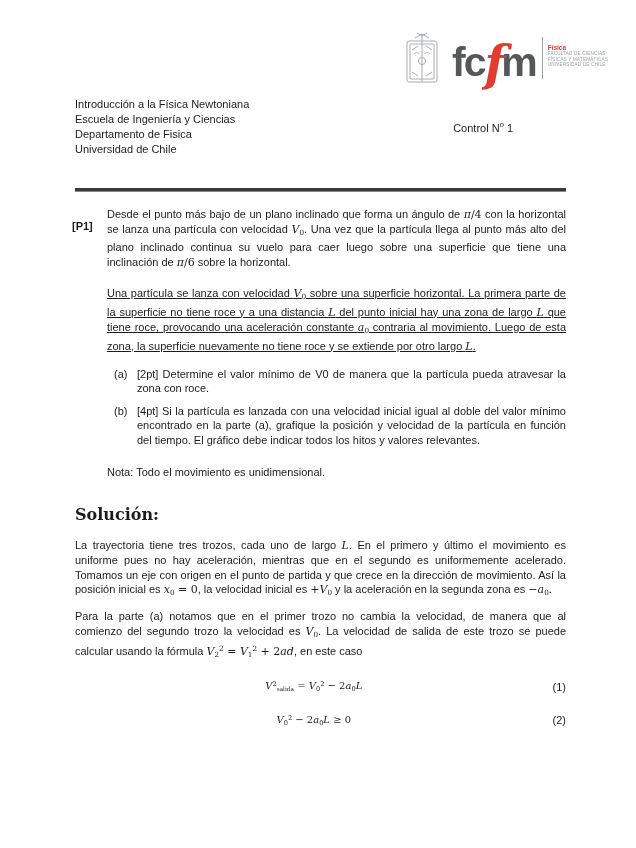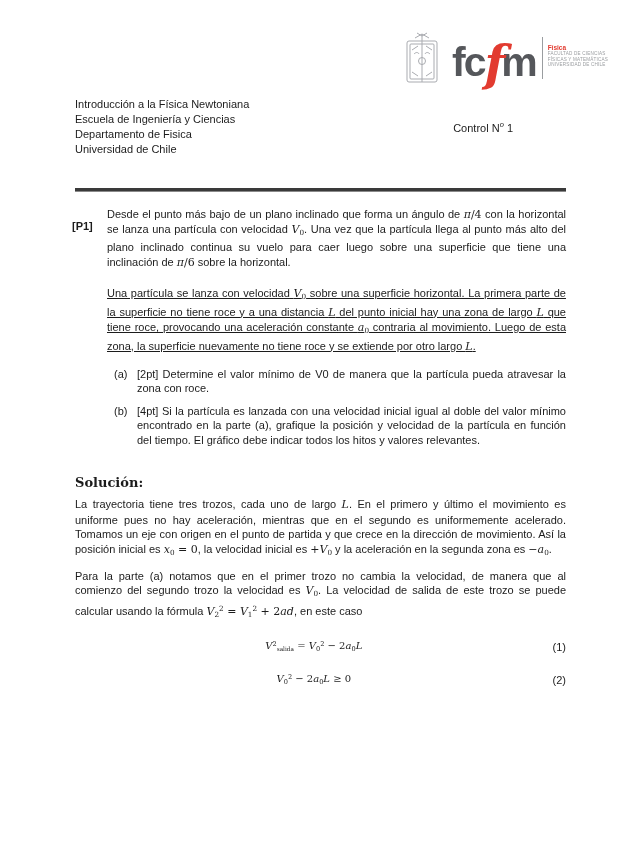--- a/index.html
+++ b/index.html
@@ -41,22 +41,22 @@
   .plabel{position:absolute;left:-3px;top:12px;font-weight:bold;}
   .ind{margin-left:32px;}
   .p2{margin-top:16px;text-decoration:underline;}
   .item{position:relative;margin-left:62px;text-align:justify;}
   .item .marker{position:absolute;left:-23px;top:0;}
   .item-a{margin-top:13px;}
   .item-b{margin-top:8px;}
   .nota{margin-top:18px;text-align:left;}
 
   
-  .sol-head{margin-top:29px;font-family:"DejaVu Serif",serif;font-weight:bold;font-size:13px;}
-  .sol{margin-top:7px;}
+  .sol-head{margin-top:29px;font-family:"DejaVu Serif",serif;font-weight:bold;font-size:16px;}
+  .sol{margin-top:15px;}
   .sol + .sol{margin-top:9px;}
   .equation{display:flex;align-items:center;margin:15px 0 13px 0;}
   .eq-body{flex:1;text-align:center;font-size:10px;}
   .eq-num{font-size:11px;}
   .eq2{margin:14px 0 0 0;}
 
   
   .sg-n{}
   .sg-m{font-family:"DejaVu Serif",serif;font-style:italic;}
   .sg-r{font-family:"DejaVu Serif",serif;}
@@ -115,20 +115,21 @@
       </div>
       <div class="para ind p2"><span class="sg-n">Una partícula se lanza con velocidad </span><span class="sg-m">V</span><span class="sg-sub">0</span><span class="sg-n"> sobre una superficie horizontal. La primera parte de la superficie no tiene roce y a una distancia </span><span class="sg-m">L</span><span class="sg-n"> del punto inicial hay una zona de largo </span><span class="sg-m">L</span><span class="sg-n"> que tiene roce, provocando una aceleración constante </span><span class="sg-m">a</span><span class="sg-sub">0</span><span class="sg-n"> contraria al movimiento. Luego de esta zona, la superficie nuevamente no tiene roce y se extiende por otro largo </span><span class="sg-m">L</span><span class="sg-n">.</span></div>
 
       <div class="item item-a">
         <span class="marker">(a)</span><span><span class="sg-n">[2pt] Determine el valor mínimo de V0 de manera que la partícula pueda atravesar la zona con roce.</span></span>
       </div>
       <div class="item item-b">
         <span class="marker">(b)</span><span><span class="sg-n">[4pt] Si la partícula es lanzada con una velocidad inicial igual al doble del valor mínimo encontrado en la parte (a), grafique la posición y velocidad de la partícula en función del tiempo. El gráfico debe indicar todos los hitos y valores relevantes.</span></span>
       </div>
 
+      <div class="nota ind">Nota: Todo el movimiento es unidimensional.</div>
     </section>
 
     <section>
       <div class="sol-head">Solución:</div>
       <div class="para sol"><span class="sg-n">La trayectoria tiene tres trozos, cada uno de largo </span><span class="sg-m">L</span><span class="sg-n">. En el primero y último el movimiento es uniforme pues no hay aceleración, mientras que en el segundo es uniformemente acelerado. Tomamos un eje con origen en el punto de partida y que crece en la dirección de movimiento. Así la posición inicial es </span><span class="sg-m">x</span><span class="sg-sub">0</span><span class="sg-r"> = 0</span><span class="sg-n">, la velocidad inicial es </span><span class="sg-r">+</span><span class="sg-m">V</span><span class="sg-sub">0</span><span class="sg-n"> y la aceleración en la segunda zona es </span><span class="sg-r">−</span><span class="sg-m">a</span><span class="sg-sub">0</span><span class="sg-n">.</span></div>
       <div class="para sol"><span class="sg-n">Para la parte (a) notamos que en el primer trozo no cambia la velocidad, de manera que al comienzo del segundo trozo la velocidad es </span><span class="sg-m">V</span><span class="sg-sub">0</span><span class="sg-n">. La velocidad de salida de este trozo se puede calcular usando la fórmula </span><span class="sg-m">V</span><span class="sg-sub">2</span><span class="sg-sup">2</span><span class="sg-r"> = </span><span class="sg-m">V</span><span class="sg-sub">1</span><span class="sg-sup">2</span><span class="sg-r"> + 2</span><span class="sg-m">ad</span><span class="sg-n">, en este caso</span></div>
 
       <div class="equation">
         <span class="eq-body"><span class="sg-m">V</span><span class="sg-sup">2</span><span class="sg-subt">salida</span><span class="sg-r"> = </span><span class="sg-m">V</span><span class="sg-sub">0</span><span class="sg-sup">2</span><span class="sg-r"> − 2</span><span class="sg-m">a</span><span class="sg-sub">0</span><span class="sg-m">L</span></span>
         <span class="eq-num">(1)</span>

